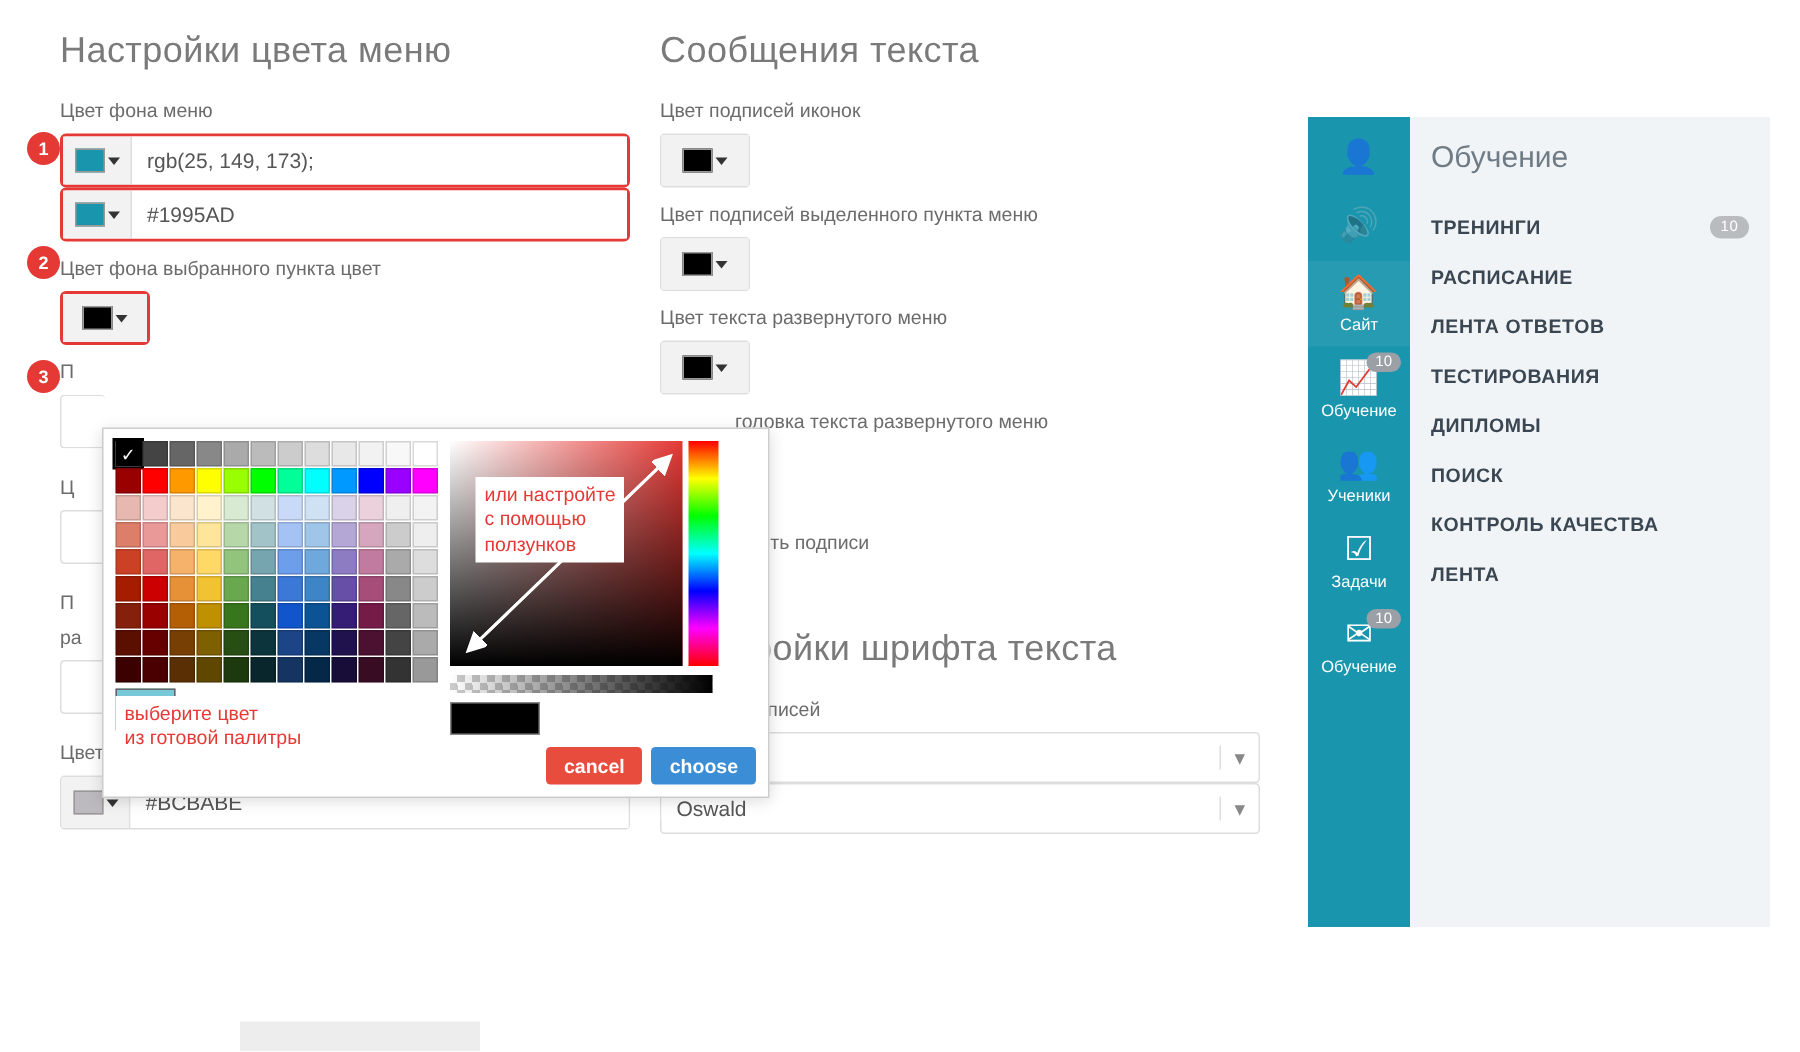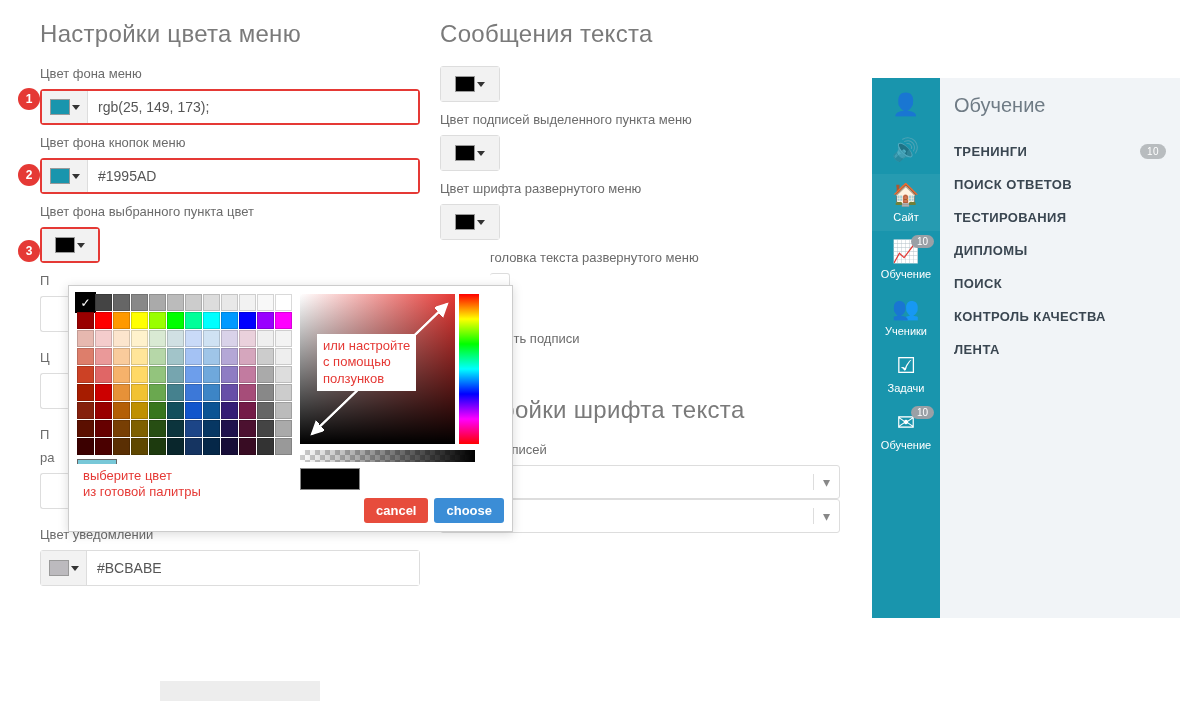--- a/index.html
+++ b/index.html
@@ -70,21 +70,20 @@
 
     <div class="field-label">Цвет фона меню</div>
     <div class="color-row hl">
       <div class="swatch-btn">
         <span class="swatch" style="background:#1995AD"></span>
         <span class="caret"></span>
       </div>
       <input class="color-input" value="rgb(25, 149, 173);" style="">
     </div>
 
-    <div class="field-label">Цвет фона кнопок меню</div>
     <div class="color-row hl">
       <div class="swatch-btn">
         <span class="swatch" style="background:#1995AD"></span>
         <span class="caret"></span>
       </div>
       <input class="color-input" value="#1995AD" style="">
     </div>
 
     <div class="field-label">Цвет фона выбранного пункта цвет</div>
     <div class="color-row hl" style="width:60px">
@@ -110,36 +109,37 @@
         <span class="swatch" style="background:#BCBABE"></span>
         <span class="caret"></span>
       </div>
       <input class="color-input" value="#BCBABE" style="">
     </div>
   </div>
 
   <div class="col col-mid">
     <h2>Сообщения текста</h2>
 
+    <div class="field-label">Цвет подписей иконок</div>
     <div class="color-row" style="width:60px">
       <div class="swatch-btn" style="width:100%;border-right:none">
         <span class="swatch" style="background:#000"></span>
         <span class="caret"></span>
       </div>
     </div>
 
     <div class="field-label">Цвет подписей выделенного пункта меню</div>
     <div class="color-row" style="width:60px">
       <div class="swatch-btn" style="width:100%;border-right:none">
         <span class="swatch" style="background:#000"></span>
         <span class="caret"></span>
       </div>
     </div>
 
-    <div class="field-label">Цвет шрифта развернутого меню</div>
+    <div class="field-label">Цвет текста развернутого меню</div>
     <div class="color-row" style="width:60px">
       <div class="swatch-btn" style="width:100%;border-right:none">
         <span class="swatch" style="background:#000"></span>
         <span class="caret"></span>
       </div>
     </div>
 
     <div class="field-label" style="padding-left:50px">головка текста развернутого меню</div>
     <div class="color-row" style="margin-left:50px;width:20px;border-left:none">
       <span class="caret" style="margin:auto"></span>
@@ -301,21 +301,21 @@
     </div>
   </div>
   <div class="picker-foot">
     <button class="btn btn-cancel">cancel</button>
     <button class="btn btn-choose">choose</button>
   </div>
   <div class="annot" style="left:8px;top:178px">
     <div>выберите цвет</div>
     <div>из готовой палитры</div>
   </div>
-  <div class="annot" style="left:248px;top:48px">
+  <div class="annot" style="left:248px;top:32px">
     <div>или настройте</div>
     <div>с помощью</div>
     <div>ползунков</div>
   </div>
 </div>
 
 <div class="right">
   <div class="nav-strip" id="navstrip">
       <div class="nav-item">
         <span class="ic">👤</span>
@@ -330,21 +330,24 @@
       <div class="nav-item"><span class="ic">✉</span><span>Обучение</span><span class="badge">10</span></div>
     </div>
   <div class="panel">
     <h3>Обучение</h3>
     <div id="panel-links">
         <div class="link">
           <span>ТРЕНИНГИ</span>
           <span class="pill">10</span>
         </div>
         <div class="link">
-          <span>ПОИСК ОТВЕТОВ</span>
+          <span>РАСПИСАНИЕ</span>
+        </div>
+        <div class="link">
+          <span>ЛЕНТА ОТВЕТОВ</span>
         </div>
         <div class="link">
           <span>ТЕСТИРОВАНИЯ</span>
         </div>
         <div class="link">
           <span>ДИПЛОМЫ</span>
         </div>
         <div class="link">
           <span>ПОИСК</span>
         </div>

